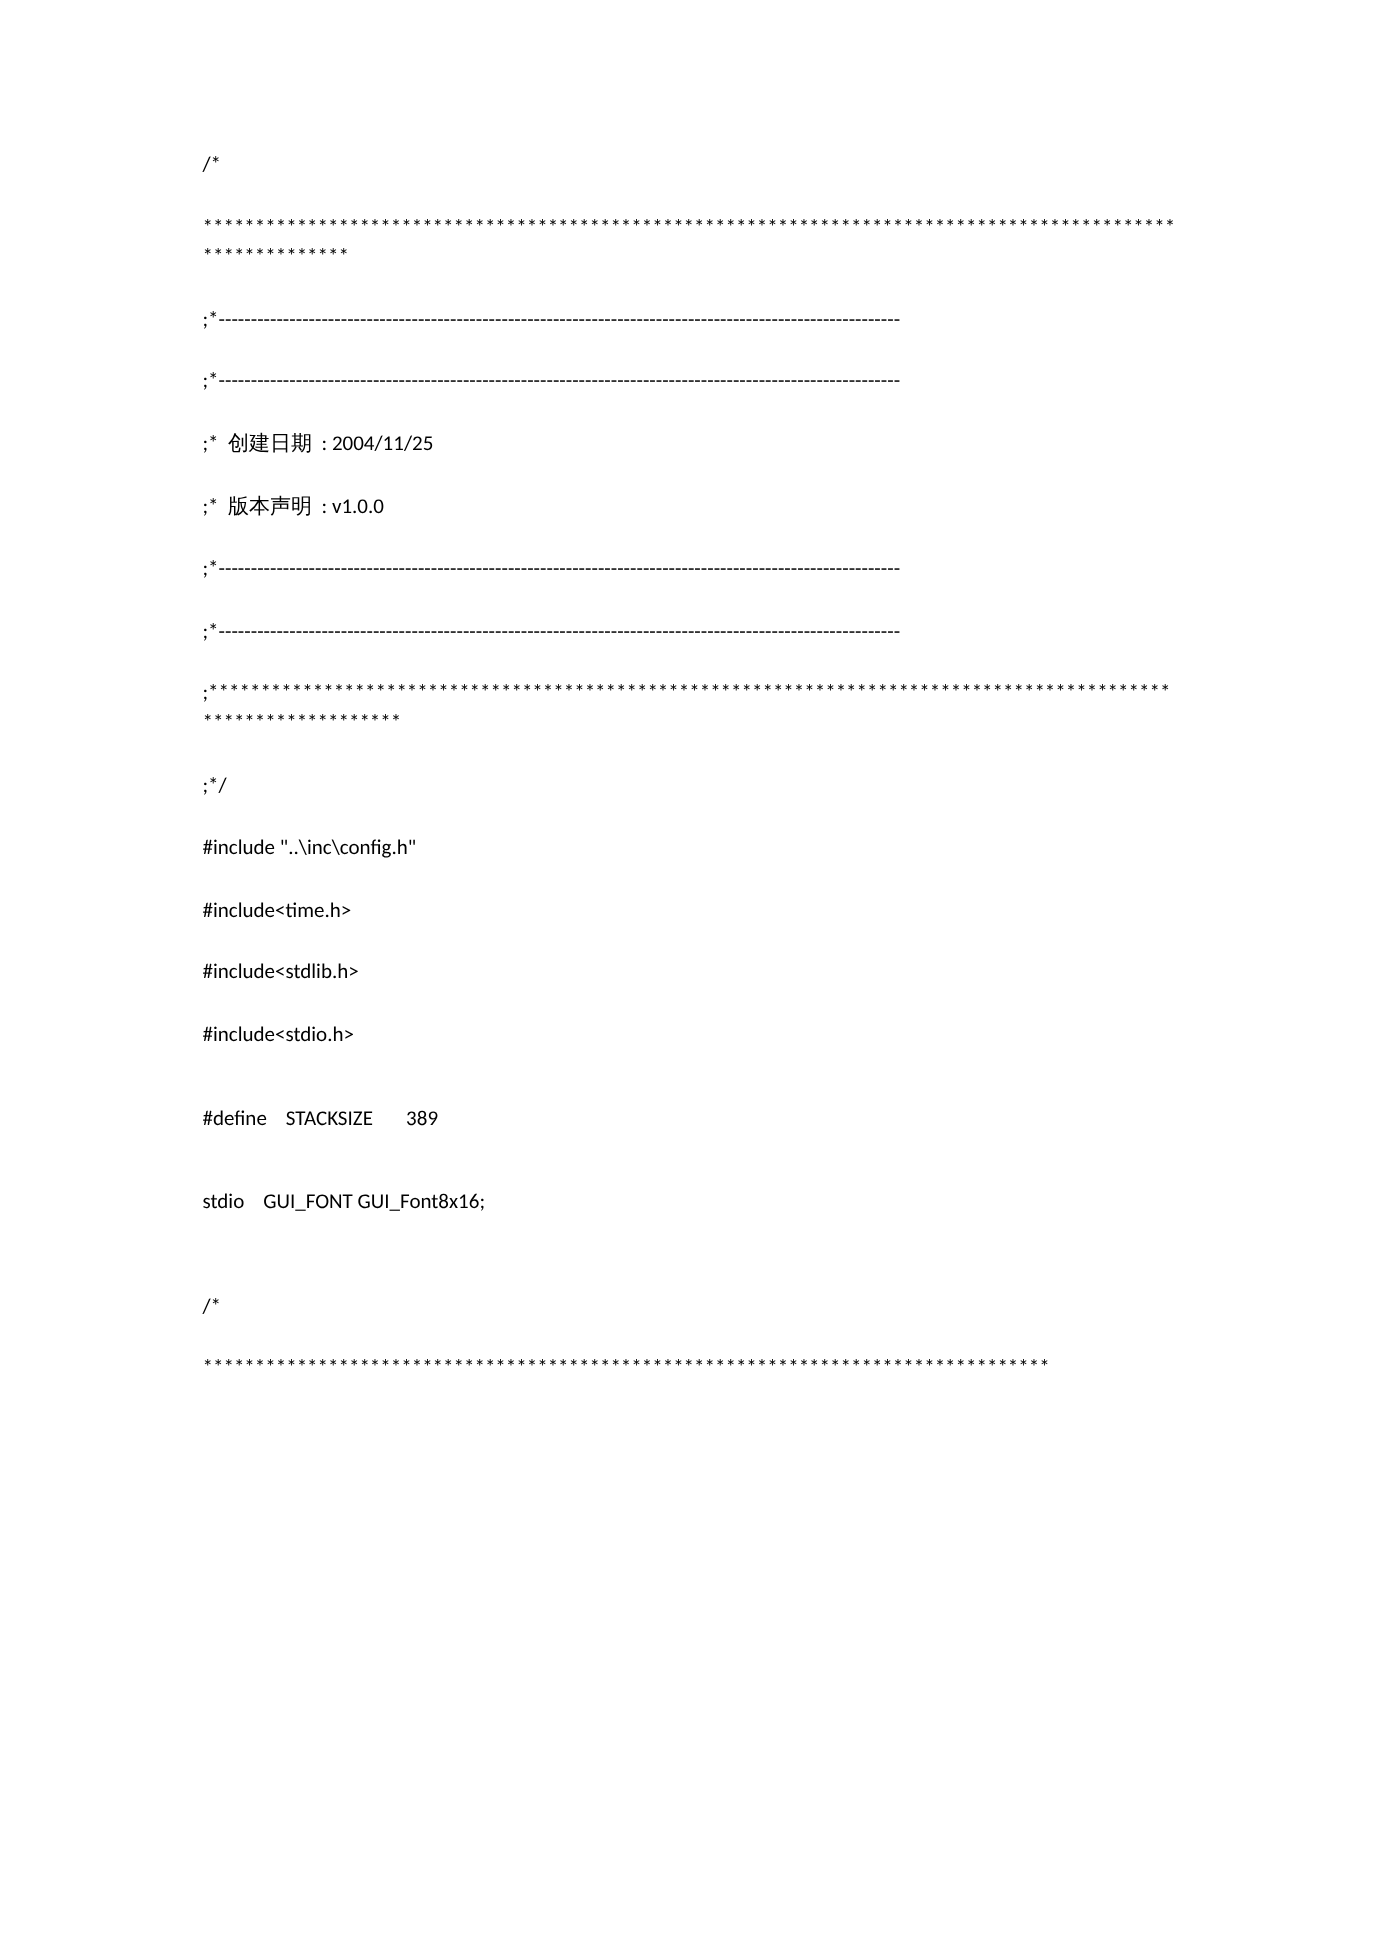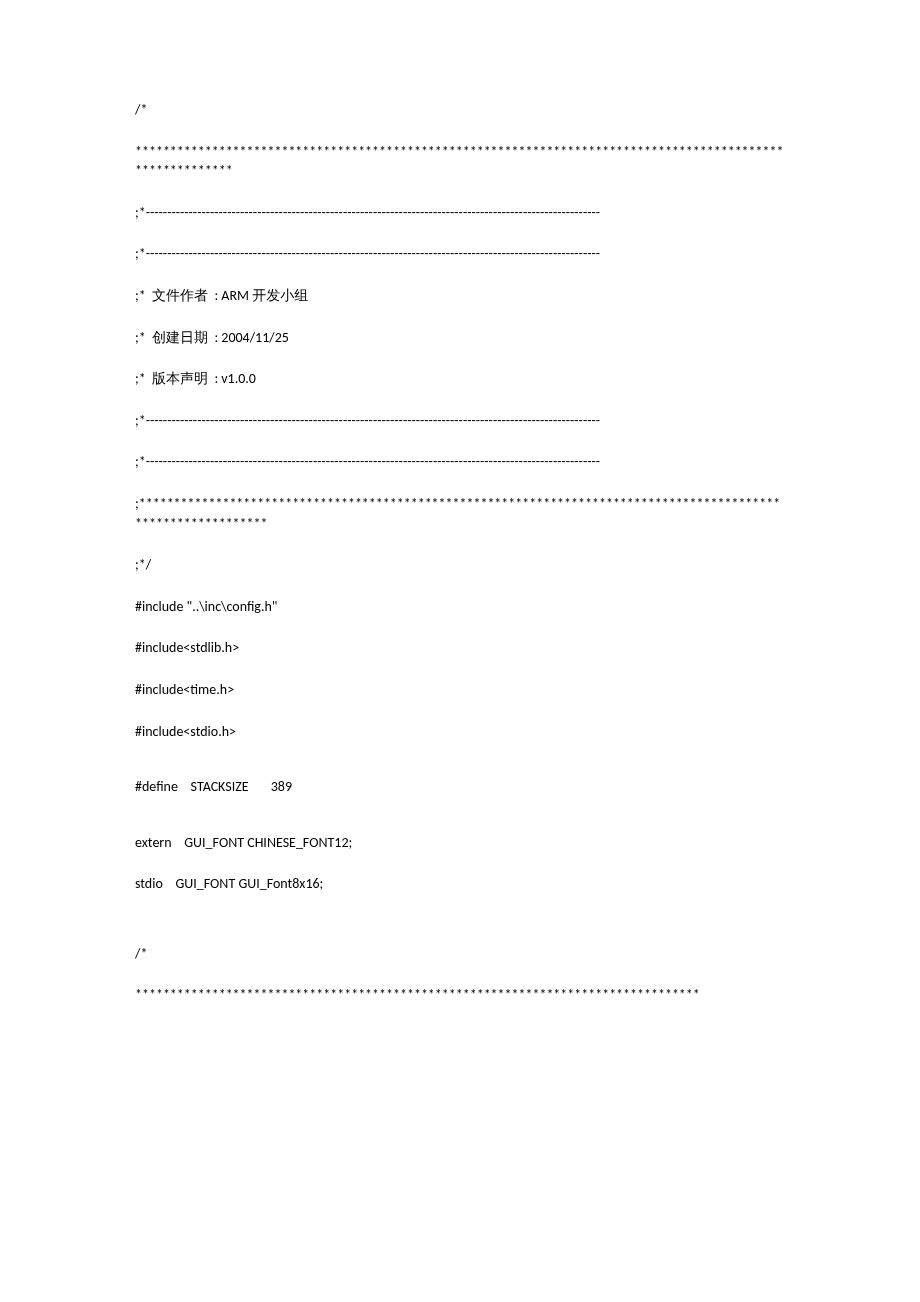--- a/index.html
+++ b/index.html
@@ -31,33 +31,31 @@
   }
 </style>
 </head>
 <body>
 
 <div class="page">
   <div class="line">/*</div>
   <div class="line">***********************************************************************************************************</div>
   <div class="line">;*----------------------------------------------------------------------------------------------------------</div>
   <div class="line">;*----------------------------------------------------------------------------------------------------------</div>
-  <div class="line">;*  文件作者  : ARM 开发小组</div>
   <div class="line">;*  创建日期  : 2004/11/25</div>
   <div class="line">;*  版本声明  : v1.0.0</div>
   <div class="line">;*----------------------------------------------------------------------------------------------------------</div>
   <div class="line">;*----------------------------------------------------------------------------------------------------------</div>
   <div class="line">;***************************************************************************************************************</div>
   <div class="line">;*/</div>
   <div class="line">#include "..\inc\config.h"</div>
+  <div class="line">#include&lt;time.h&gt;</div>
   <div class="line">#include&lt;stdlib.h&gt;</div>
-  <div class="line">#include&lt;time.h&gt;</div>
   <div class="line">#include&lt;stdio.h&gt;</div>
   <div class="blank"></div>
   <div class="line">#define    STACKSIZE       389</div>
   <div class="blank"></div>
-  <div class="line">extern    GUI_FONT CHINESE_FONT12;</div>
   <div class="line">stdio    GUI_FONT GUI_Font8x16;</div>
   <div class="blank"></div>
   <div class="blank"></div>
   <div class="line">/*</div>
   <div class="line">*********************************************************************************</div>
 </div>
 
 </body></html>

